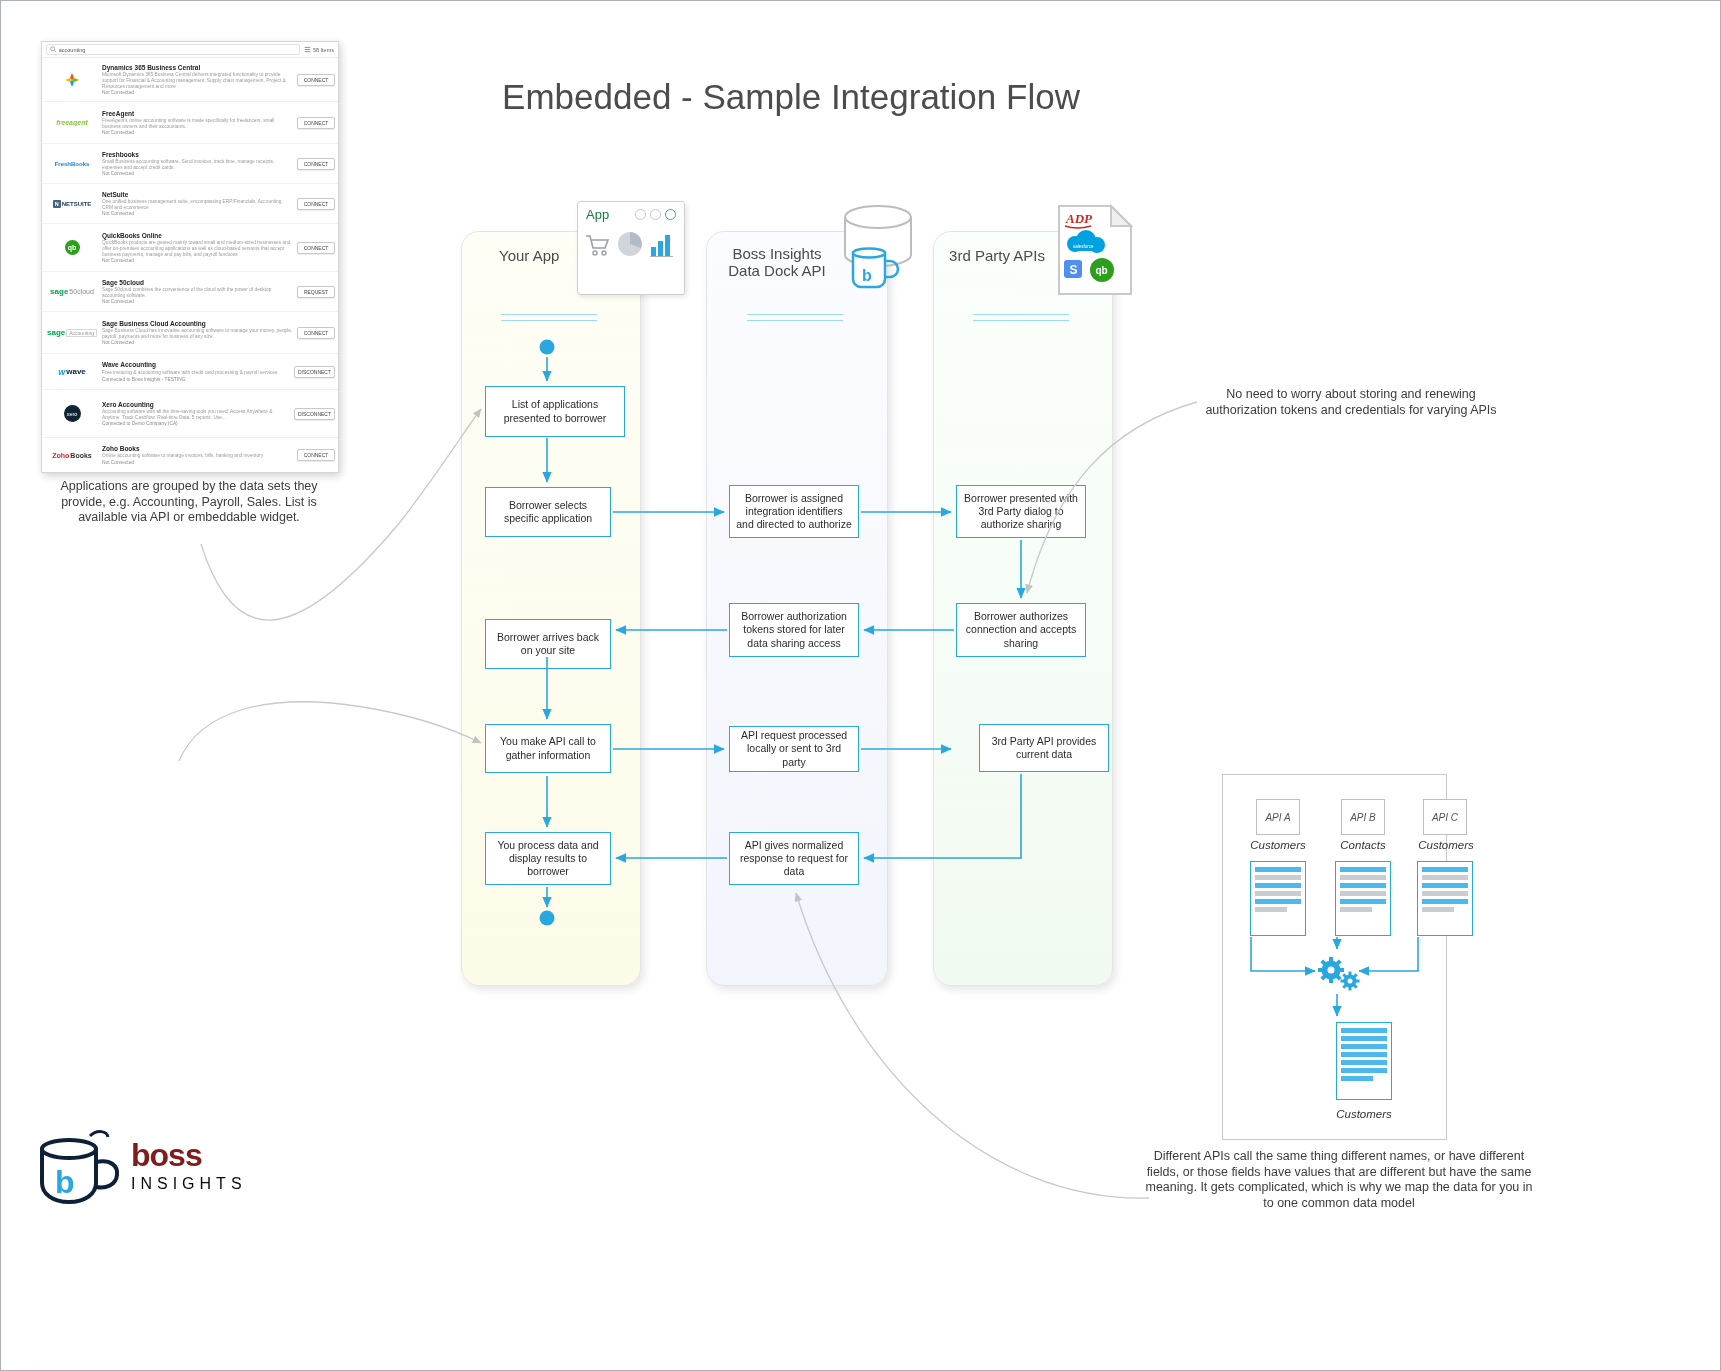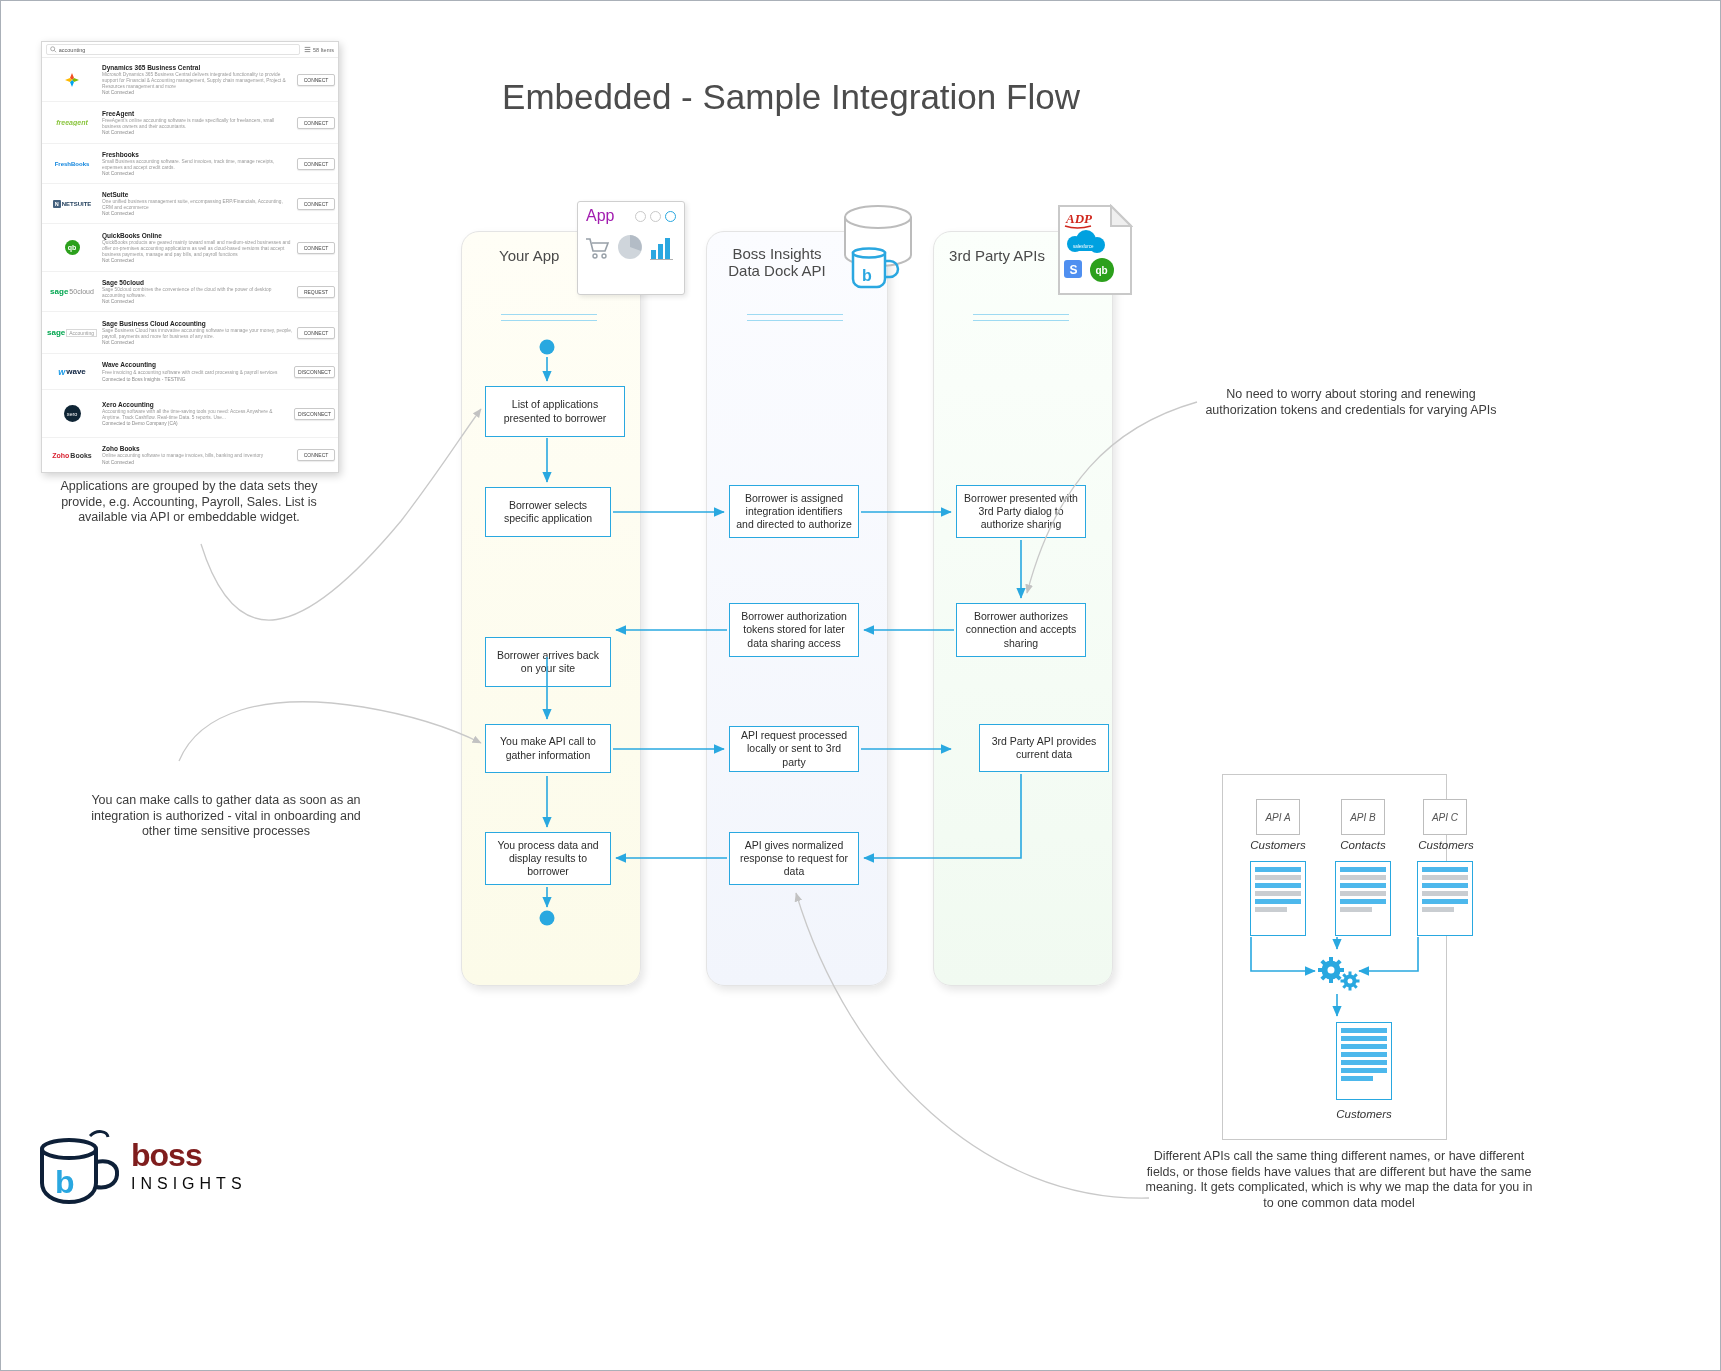--- a/index.html
+++ b/index.html
@@ -55,21 +55,21 @@
   .flow-box { position:absolute; border:1px solid #29a8e0; background:#fff; color:#2b2b2b; font-size:10.5px;
     display:flex; align-items:center; justify-content:center; text-align:center; padding:3px 6px; line-height:1.25; z-index:4; }
 
   
   .ann { position:absolute; font-size:12.5px; color:#3c3c3c; text-align:center; line-height:1.25; z-index:3; }
 
   
   .app-window { position:absolute; left:576px; top:200px; width:108px; height:94px; background:#fff;
     border:1px solid #cfcfcf; border-radius:3px; box-shadow:2px 2px 5px rgba(0,0,0,0.10); z-index:6; }
   .aw-head { display:flex; align-items:center; justify-content:space-between; padding:5px 8px 2px; }
-  .aw-title { font-size:16px; color:#a21caf; }
+  .aw-title { font-size:13px; color:#15803d; }
   .aw-dots { display:flex; gap:4px; }
   .aw-dots i { width:11px; height:11px; border-radius:50%; border:1.5px solid #c9c9c9; }
   .aw-dots i.on { border-color:#29a8e0; }
   .aw-body { display:flex; align-items:flex-end; gap:5px; padding:6px 7px 9px; }
   .db-icon { position:absolute; left:838px; top:202px; z-index:6; }
   .doc-icon { position:absolute; left:1056px; top:203px; z-index:6; }
 
   
   .mapping { position:absolute; left:1221px; top:773px; width:225px; height:366px; border:1px solid #c9c9c9; background:#fff; z-index:2;font-style:italic; }
   .api-box { position:absolute; width:44px; height:36px; border:1px solid #bdbdbd; background:#fff;
@@ -318,36 +318,35 @@
       </g>
       <g>
         <circle cx="45" cy="66" r="12" fill="#2ca01c"></circle>
         <text x="38.5" y="70" font-size="10" font-weight="bold" fill="#fff" font-family="Liberation Sans, sans-serif">qb</text>
       </g>
     </svg>
   </div>
 
   <div class="flow-box" style="left:484px; top:385px; width:140px; height:51px;">List of applications presented to borrower</div>
   <div class="flow-box" style="left:484px; top:486px; width:126px; height:50px;">Borrower selects specific application</div>
-  <div class="flow-box" style="left:484px; top:636px; width:126px; height:50px;text-align:center;">Borrower arrives back on your site</div>
+  <div class="flow-box" style="left:484px; top:618px; width:126px; height:50px;text-align:center;">Borrower arrives back on your site</div>
   <div class="flow-box" style="left:484px; top:723px; width:126px; height:49px;">You make API call to gather information</div>
   <div class="flow-box" style="left:484px; top:831px; width:126px; height:53px;">You process data and display results to borrower</div>
 
   <div class="flow-box" style="left:728px; top:484px; width:130px; height:53px;">Borrower is assigned integration identifiers and directed to authorize</div>
   <div class="flow-box" style="left:728px; top:602px; width:130px; height:54px;">Borrower authorization tokens stored for later data sharing access</div>
   <div class="flow-box" style="left:728px; top:725px; width:130px; height:46px;">API request processed locally or sent to 3rd party</div>
   <div class="flow-box" style="left:728px; top:831px; width:130px; height:53px;">API gives normalized response to request for data</div>
 
   <div class="flow-box" style="left:955px; top:484px; width:130px; height:53px;">Borrower presented with 3rd Party dialog to authorize sharing</div>
   <div class="flow-box" style="left:955px; top:602px; width:130px; height:54px;">Borrower authorizes connection and accepts sharing</div>
   <div class="flow-box" style="left:978px; top:723px; width:130px; height:48px;">3rd Party API provides current data</div>
 
   <div class="ann" style="left:1190px; top:386px; width:320px;">No need to worry about storing and renewing authorization tokens and credentials for varying APIs</div>
   <div class="ann" style="left:52px; top:478px; width:272px;">Applications are grouped by the data sets they provide, e.g. Accounting, Payroll, Sales. List is available via API or embeddable widget.</div>
-  <div class="ann" style="left:85px; top:792px; width:280px;">You can make calls to gather data as soon as an integration is authorized - vital in onboarding and other time sensitive processes</div>
   <div class="ann" style="left:1140px; top:1148px; width:396px;">Different APIs call the same thing different names, or have different fields, or those fields have values that are different but have the same meaning. It gets complicated, which is why we map the data for you in to one common data model</div>
 
   <div class="mapping">
     <div class="api-box" style="left:33px; top:24px;">API A</div>
     <div class="api-box" style="left:118px; top:24px;">API B</div>
     <div class="api-box" style="left:200px; top:24px;">API C</div>
 
     <div class="entity-label" style="left:8px; top:64px;">Customers</div>
     <div class="entity-label" style="left:93px; top:64px;">Contacts</div>
     <div class="entity-label" style="left:176px; top:64px;">Customers</div>

